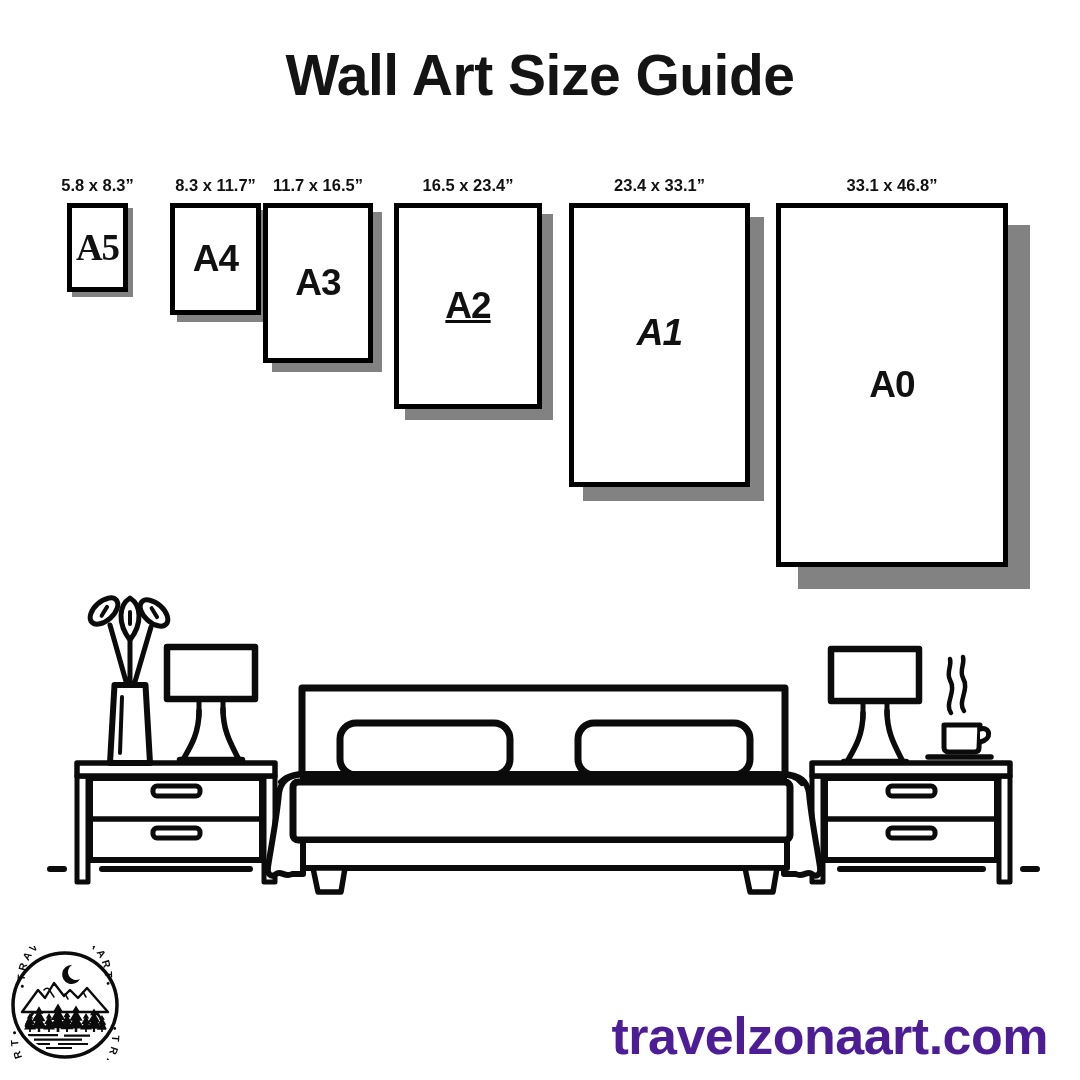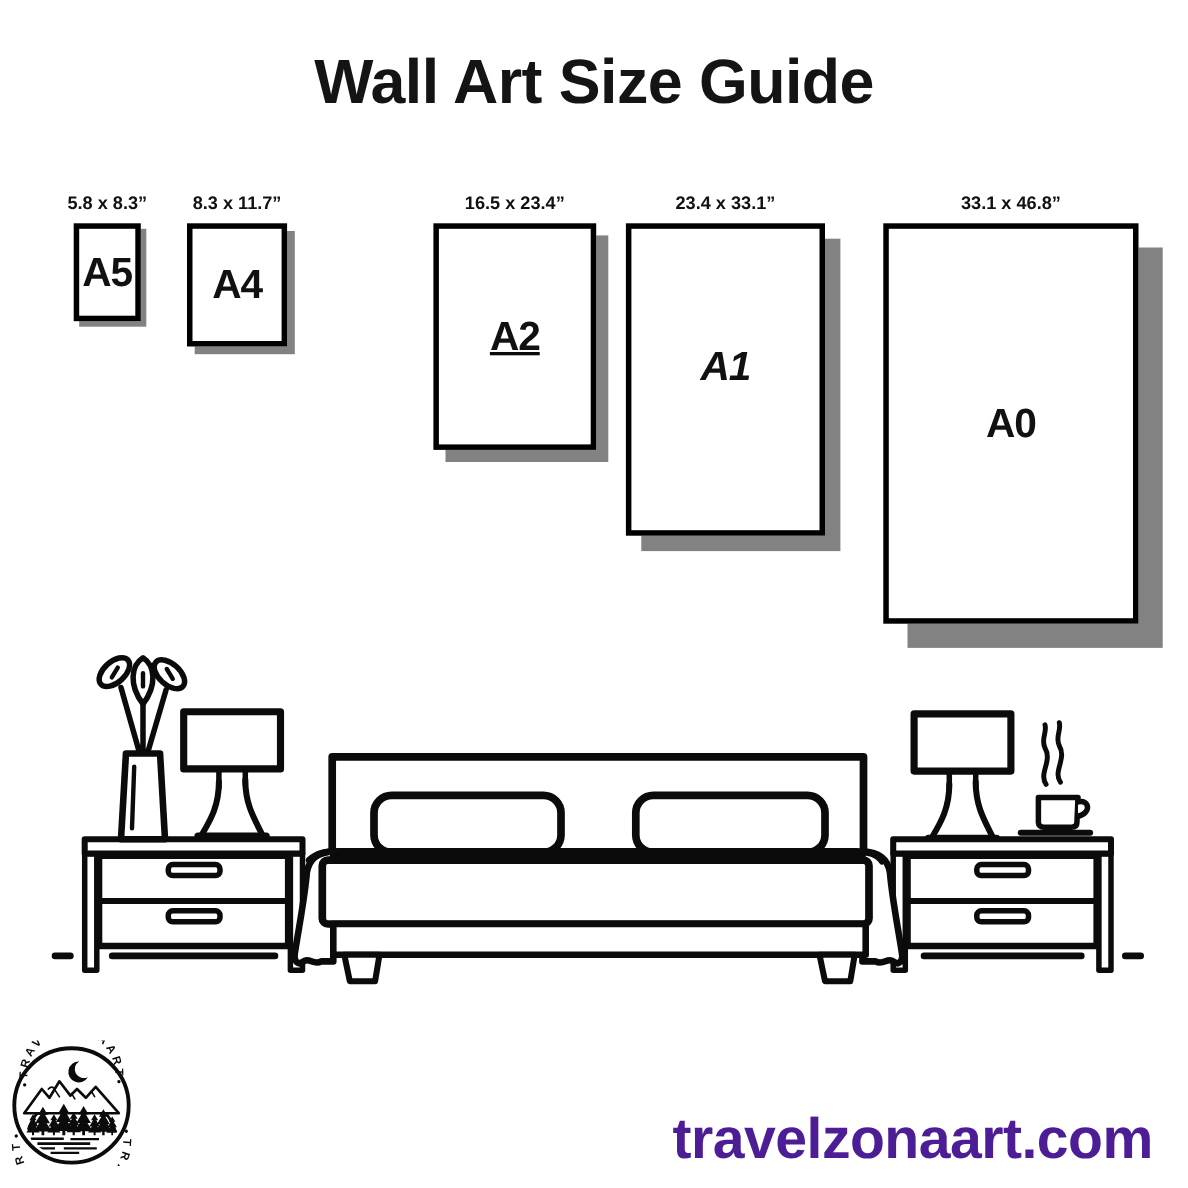--- a/index.html
+++ b/index.html
@@ -17,26 +17,26 @@
   .paper{position:absolute;top:203px;}
   .paper .dim{
     position:absolute;bottom:100%;left:50%;transform:translateX(-50%);
     margin-bottom:8px;font-size:16.5px;font-weight:700;white-space:nowrap;color:#111;
   }
   .paper .box{
     box-sizing:border-box;border:5px solid #000;background:#fff;
     display:flex;align-items:center;justify-content:center;
   }
   .paper .letter{font-size:37px;font-weight:700;color:#111;letter-spacing:-1px;}
-  .a5{left:67px}  .a5 .box{width:61px;height:89px;  box-shadow:5px 5px 0 #828282;}
+  .a5{left:67px}  .a5 .box{width:61px;height:89px;  box-shadow:5px 5px 0 #828282;font-family:Liberation Serif, serif;}
   .a4{left:170px} .a4 .box{width:91px;height:112px; box-shadow:7px 7px 0 #828282;}
   .a3{left:263px} .a3 .box{width:110px;height:160px;box-shadow:9px 9px 0 #828282;}
   .a2{left:394px} .a2 .box{width:148px;height:206px;box-shadow:11px 11px 0 #828282;text-decoration:underline;}
   .a1{left:569px} .a1 .box{width:181px;height:284px;box-shadow:14px 14px 0 #828282;}
-  .a0{left:803px} .a0 .box{width:232px;height:364px;box-shadow:22px 22px 0 #828282;}
+  .a0{left:776px} .a0 .box{width:232px;height:364px;box-shadow:22px 22px 0 #828282;}
   .a1 .letter{transform:translateY(-12px);font-style:italic;}
   
   .scene{position:absolute;left:0;top:585px;width:1080px;height:330px;}
   
   .logo{position:absolute;left:8px;top:946px;width:114px;height:114px;}
   .logo text{font-family:"Liberation Sans", sans-serif;font-weight:700;fill:#0b0b0b;}
   .arc-top{font-size:10.5px;letter-spacing:3px;}
   .arc-bot{font-size:10.5px;letter-spacing:4.5px;}
   
   .website{
@@ -54,20 +54,26 @@
   <div class="paper a5">
     <div class="dim">5.8 x 8.3”</div>
     <div class="box">
       <span class="letter">A5</span>
     </div>
   </div>
   <div class="paper a4">
     <div class="dim">8.3 x 11.7”</div>
     <div class="box">
       <span class="letter">A4</span>
+    </div>
+  </div>
+  <div class="paper a3">
+    <div class="dim">11.7 x 16.5”</div>
+    <div class="box">
+      <span class="letter">A3</span>
     </div>
   </div>
   <div class="paper a2">
     <div class="dim">16.5 x 23.4”</div>
     <div class="box">
       <span class="letter">A2</span>
     </div>
   </div>
   <div class="paper a1">
     <div class="dim">23.4 x 33.1”</div>

